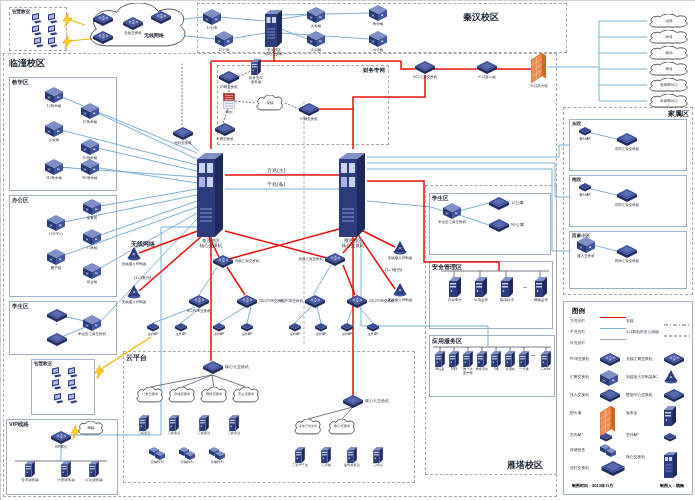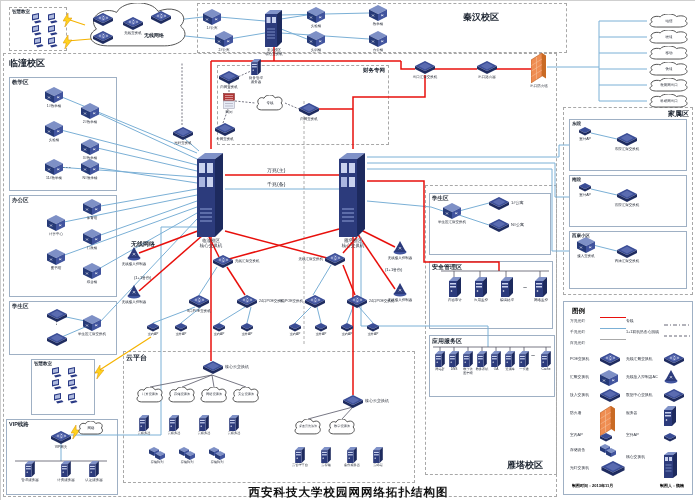--- a/index.html
+++ b/index.html
@@ -129,21 +129,20 @@
       <polyline points="545,346 545,350" fill="none" stroke="#556" stroke-width="0.8"></polyline>
       <polyline points="210,236 210,360" fill="none" stroke="#e8100c" stroke-width="1.5"></polyline>
       <polyline points="352,236 352,394" fill="none" stroke="#e8100c" stroke-width="1.5"></polyline>
       <polyline points="211,374 149,386" fill="none" stroke="#556" stroke-width="0.8"></polyline>
       <polyline points="211,374 181,386" fill="none" stroke="#556" stroke-width="0.8"></polyline>
       <polyline points="211,374 213,386" fill="none" stroke="#556" stroke-width="0.8"></polyline>
       <polyline points="211,374 245,386" fill="none" stroke="#556" stroke-width="0.8"></polyline>
       <polyline points="352,406 307,418" fill="none" stroke="#556" stroke-width="0.8"></polyline>
       <polyline points="352,406 341,418" fill="none" stroke="#556" stroke-width="0.8"></polyline>
     </svg>
-  <div class="title">西安科技大学校园网网络拓扑结构图</div>
 <div class="region dash" style="left: 2px; top: 52px; width: 554px; height: 444px;"></div>
     <div class="region dash" style="left: 8px; top: 6px; width: 58px; height: 44px;"></div>
     <span class="rlabel" style="left: 11px; top: 8px; font-size: 4.5px;">智慧教室</span>
     <div class="region dash" style="left: 196px; top: 2px; width: 370px; height: 50px;"></div>
     <div class="region solid" style="left: 8px; top: 76px; width: 108px; height: 114px;"></div>
     <span class="rlabel" style="left: 11px; top: 78px; font-size: 5.5px;">教学区</span>
     <div class="region solid" style="left: 8px; top: 194px; width: 108px; height: 102px;"></div>
     <span class="rlabel" style="left: 11px; top: 196px; font-size: 5.5px;">办公区</span>
     <div class="region solid" style="left: 8px; top: 300px; width: 108px; height: 54px;"></div>
     <span class="rlabel" style="left: 11px; top: 302px; font-size: 5.5px;">学生区</span>

